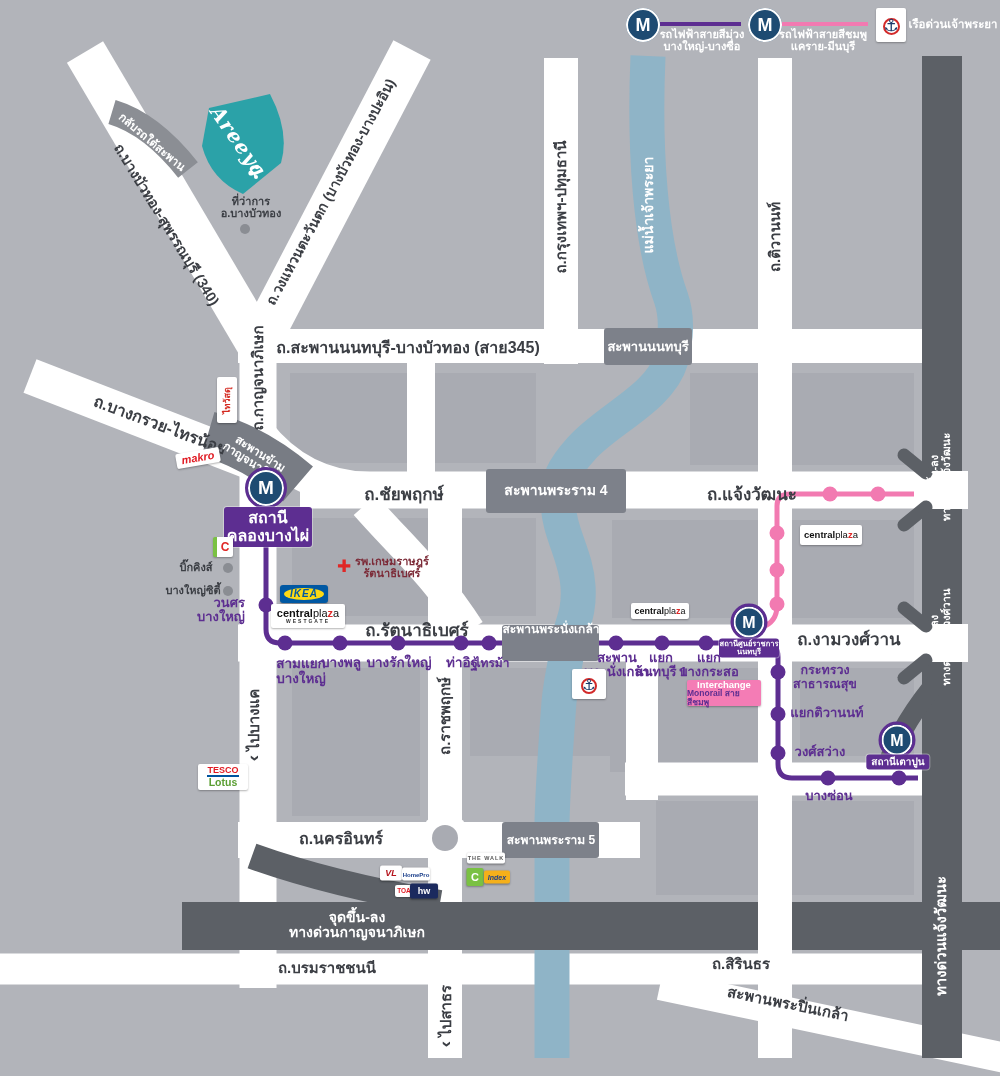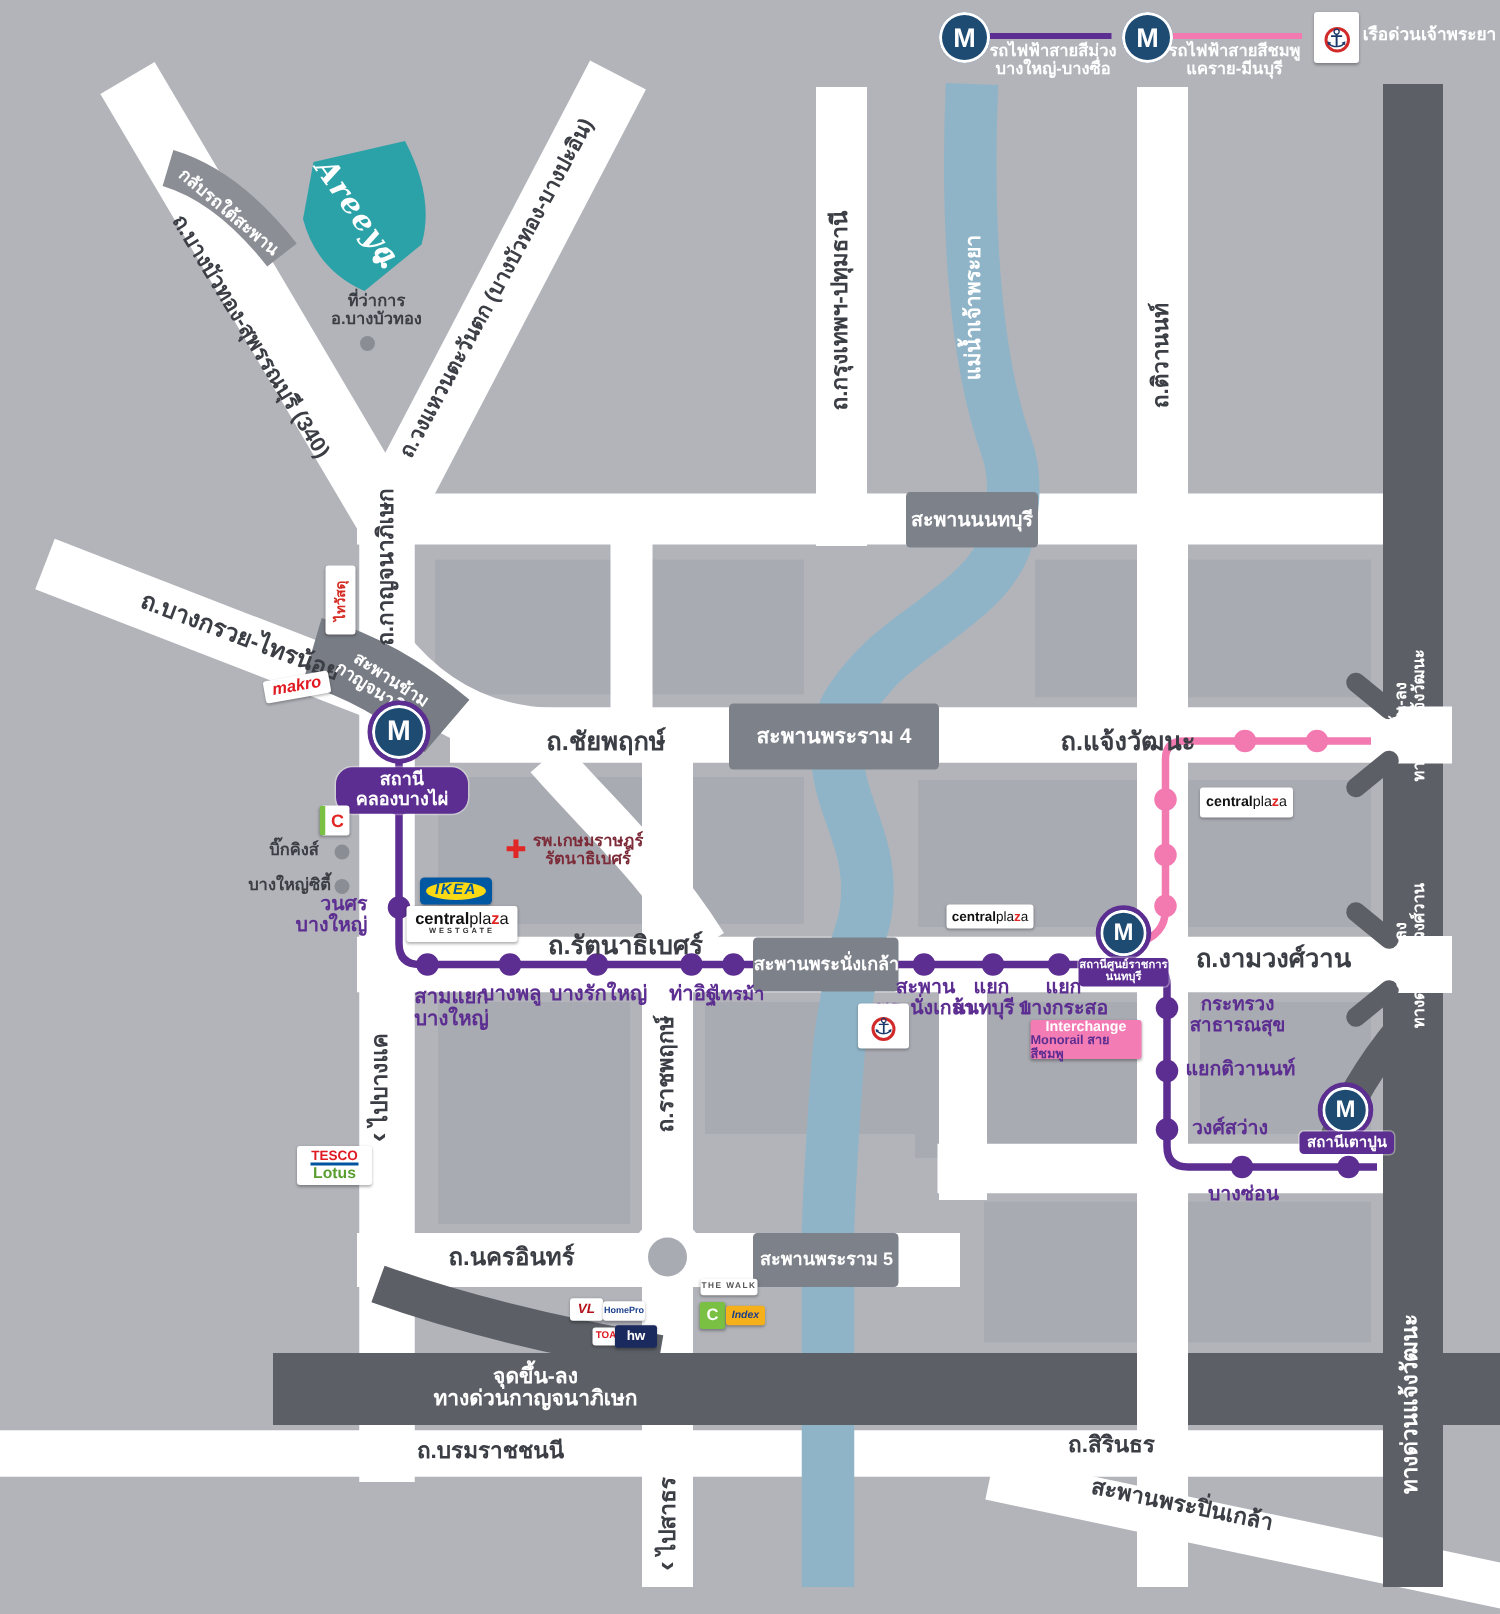--- a/index.html
+++ b/index.html
@@ -172,32 +172,33 @@
 <div class="lb" style="left:331px;top:192px;font-size:14px;transform:translate(-50%,-50%) rotate(-61.5deg);"><span>ถ.วงแหวนตะวันตก (บางบัวทอง-บางปะอิน)</span></div>
 <div class="lb" style="left:160px;top:425px;font-size:16px;transform:translate(-50%,-50%) rotate(20.5deg);"><span>ถ.บางกรวย-ไทรน้อย</span></div>
 <div class="lb" style="left:258px;top:378px;font-size:15px;transform:translate(-50%,-50%) rotate(-90deg);"><span>ถ.กาญจนาภิเษก</span></div>
 <div class="lb" style="left:561px;top:207px;font-size:15px;transform:translate(-50%,-50%) rotate(-90deg);"><span>ถ.กรุงเทพฯ-ปทุมธานี</span></div>
 <div class="lb wh" style="left:649px;top:205px;font-size:14px;transform:translate(-50%,-50%) rotate(-90deg);"><span>แม่น้ำเจ้าพระยา</span></div>
 <div class="lb" style="left:775px;top:237px;font-size:15px;transform:translate(-50%,-50%) rotate(-90deg);"><span>ถ.ติวานนท์</span></div>
 <div class="lb" style="left:445px;top:716px;font-size:15px;transform:translate(-50%,-50%) rotate(-90deg);"><span>ถ.ราชพฤกษ์</span></div>
 <div class="lb" style="left:253px;top:725px;font-size:15px;transform:translate(-50%,-50%) rotate(-90deg);"><span style="font-size:19px;">‹</span> <span>ไปบางแค</span></div>
 <div class="lb" style="left:445px;top:1016px;font-size:15px;transform:translate(-50%,-50%) rotate(-90deg);"><span style="font-size:19px;">‹</span> <span>ไปสาธร</span></div>
 
+<div class="lb" style="left:408px;top:348px;font-size:16px;"><span>ถ.สะพานนนทบุรี-บางบัวทอง (สาย345)</span></div>
 <div class="lb" style="left:404px;top:495px;font-size:17px;"><span>ถ.ชัยพฤกษ์</span></div>
 <div class="lb" style="left:752px;top:495px;font-size:17px;"><span>ถ.แจ้งวัฒนะ</span></div>
 <div class="lb" style="left:417px;top:631px;font-size:17px;"><span>ถ.รัตนาธิเบศร์</span></div>
 <div class="lb" style="left:849px;top:640px;font-size:17px;"><span>ถ.งามวงศ์วาน</span></div>
 <div class="lb" style="left:341px;top:839px;font-size:16px;"><span>ถ.นครอินทร์</span></div>
 <div class="lb" style="left:327px;top:968px;font-size:15px;"><span>ถ.บรมราชชนนี</span></div>
 <div class="lb" style="left:741px;top:964px;font-size:15px;"><span>ถ.สิรินธร</span></div>
 <div class="lb" style="left:788px;top:1004px;font-size:15px;transform:translate(-50%,-50%) rotate(11.5deg);"><span>สะพานพระปิ่นเกล้า</span></div>
 
 <div class="lb wh" style="left:648px;top:347px;font-size:13px;"><span>สะพานนนทบุรี</span></div>
 <div class="lb wh" style="left:556px;top:491px;font-size:14px;"><span>สะพานพระราม 4</span></div>
-<div class="lb wh" style="left:551px;top:643px;font-size:12px;"><span>สะพานพระนั่งเกล้า</span></div>
+<div class="lb wh" style="left:551px;top:629px;font-size:12px;"><span>สะพานพระนั่งเกล้า</span></div>
 <div class="lb wh" style="left:551px;top:840px;font-size:12px;"><span>สะพานพระราม 5</span></div>
 <div class="lb wh" style="left:257px;top:459px;font-size:11.5px;transform:translate(-50%,-50%) rotate(33deg);">
   <div>สะพานข้าม</div>
   <div>กาญจนาภิเษก</div>
 </div>
 
 <div class="lb wh" style="left:357px;top:925px;font-size:14px;">
   <div>จุดขึ้น-ลง</div>
   <div>ทางด่วนกาญจนาภิเษก</div>
 </div>
@@ -207,21 +208,21 @@
 </div>
 <div class="lb wh" style="left:941px;top:637px;font-size:11px;transform:translate(-50%,-50%) rotate(-90deg);">
   <div>จุดขึ้น-ลง</div>
   <div>ทางด่วนงามวงศ์วาน</div>
 </div>
 <div class="lb wh" style="left:941px;top:936px;font-size:15px;transform:translate(-50%,-50%) rotate(-90deg);"><span>ทางด่วนแจ้งวัฒนะ</span></div>
 
 <div class="m ring" style="left:266px;top:488px;width:36px;height:36px;font-size:19px;">
       <span>M</span>
     </div>
-<div class="box" style="left:268px;top:527px;width:88px;font-size:12px;padding:2px 0;border-radius:11px;">
+<div class="box" style="left:268px;top:527px;width:88px;font-size:16px;padding:2px 0;">
   <div>สถานี</div>
   <div>คลองบางไผ่</div>
 </div>
 <div class="m ring" style="left:749px;top:622px;width:31px;height:31px;font-size:16px;">
       <span>M</span>
     </div>
 <div class="box" style="left:749px;top:648px;width:60px;font-size:7.5px;padding:1px 0;">
   <div>สถานีศูนย์ราชการ</div>
   <div>นนทบุรี</div>
 </div>

